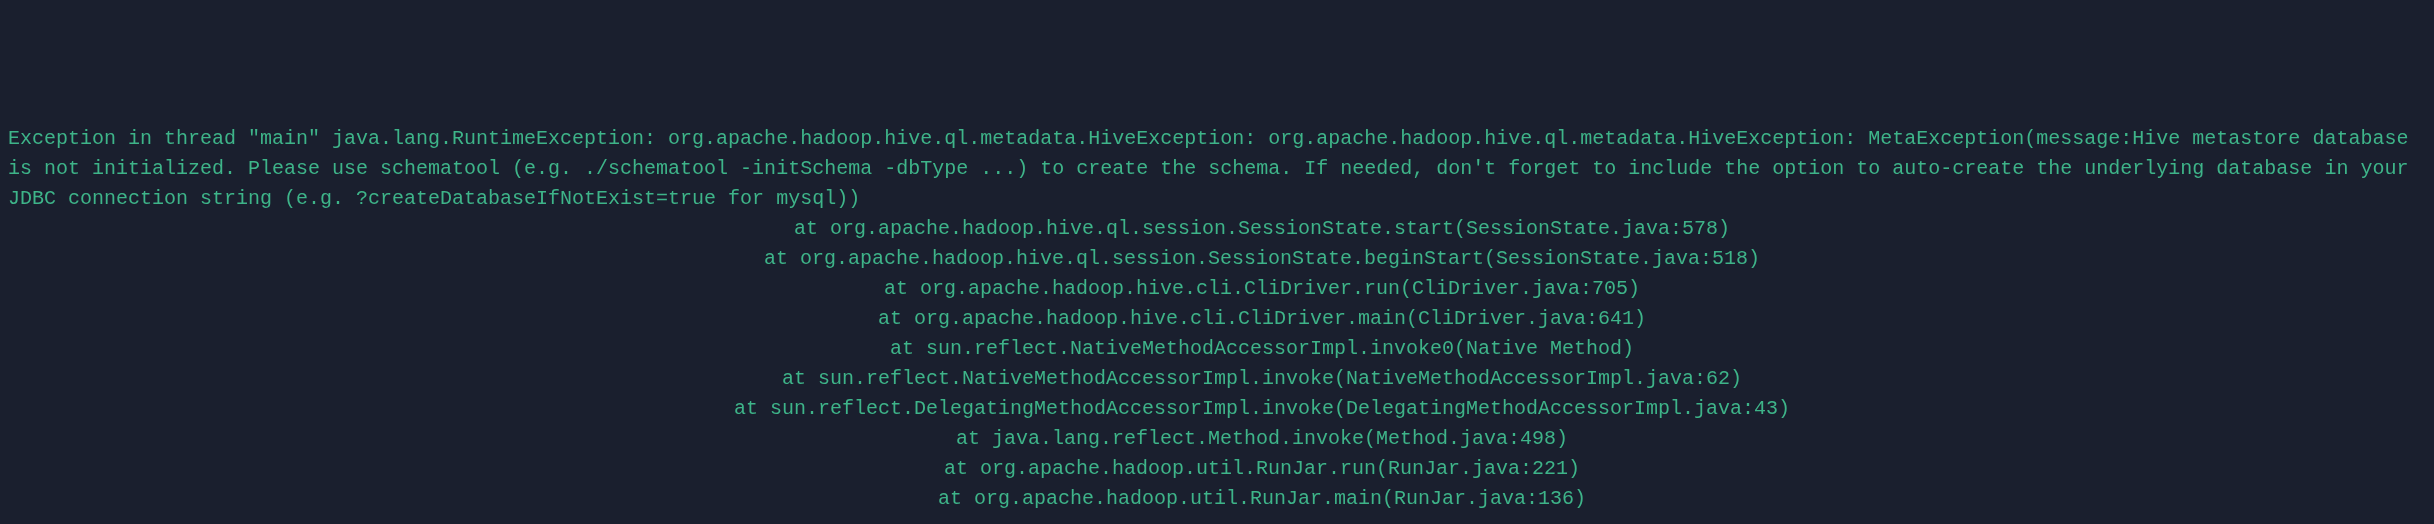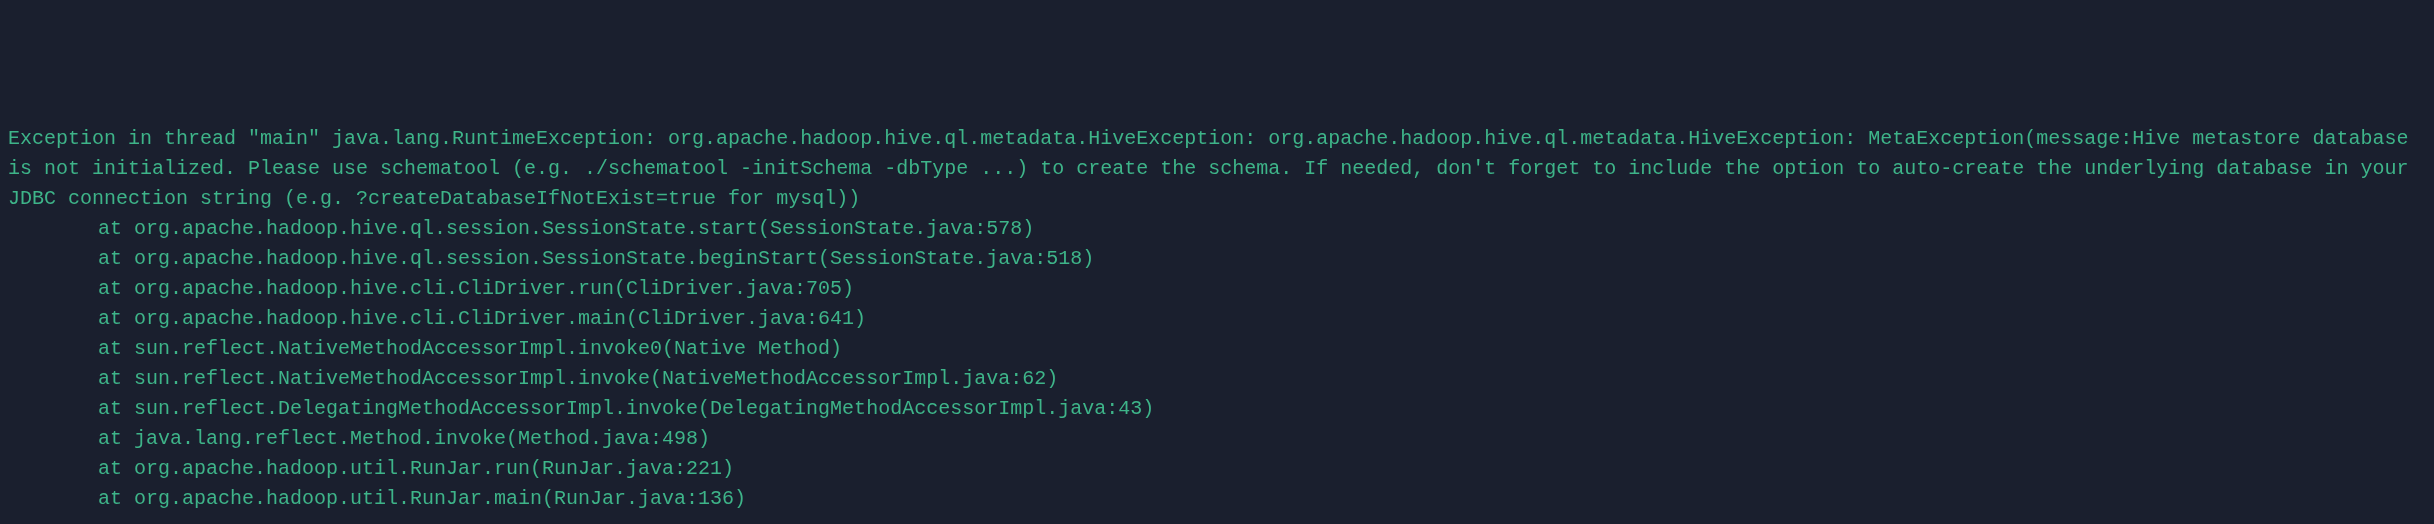--- a/index.html
+++ b/index.html
@@ -19,20 +19,21 @@
       overflow: hidden;
     }
     .terminal {
       width: 100%;
     }
     .line {
       display: block;
     }
     .indent {
       padding-left: 7.5ch;
+      text-align: center;
     }
   </style>
 </head>
 <body>
 
 
 
 <div class="terminal"><span class="line">Exception in thread "main" java.lang.RuntimeException: org.apache.hadoop.hive.ql.metadata.HiveException: org.apache.hadoop.hive.ql.metadata.HiveException: MetaException(message:Hive metastore database is not initialized. Please use schematool (e.g. ./schematool -initSchema -dbType ...) to create the schema. If needed, don't forget to include the option to auto-create the underlying database in your JDBC connection string (e.g. ?createDatabaseIfNotExist=true for mysql))</span><span class="line indent">at org.apache.hadoop.hive.ql.session.SessionState.start(SessionState.java:578)</span><span class="line indent">at org.apache.hadoop.hive.ql.session.SessionState.beginStart(SessionState.java:518)</span><span class="line indent">at org.apache.hadoop.hive.cli.CliDriver.run(CliDriver.java:705)</span><span class="line indent">at org.apache.hadoop.hive.cli.CliDriver.main(CliDriver.java:641)</span><span class="line indent">at sun.reflect.NativeMethodAccessorImpl.invoke0(Native Method)</span><span class="line indent">at sun.reflect.NativeMethodAccessorImpl.invoke(NativeMethodAccessorImpl.java:62)</span><span class="line indent">at sun.reflect.DelegatingMethodAccessorImpl.invoke(DelegatingMethodAccessorImpl.java:43)</span><span class="line indent">at java.lang.reflect.Method.invoke(Method.java:498)</span><span class="line indent">at org.apache.hadoop.util.RunJar.run(RunJar.java:221)</span><span class="line indent">at org.apache.hadoop.util.RunJar.main(RunJar.java:136)</span></div>
 
 

